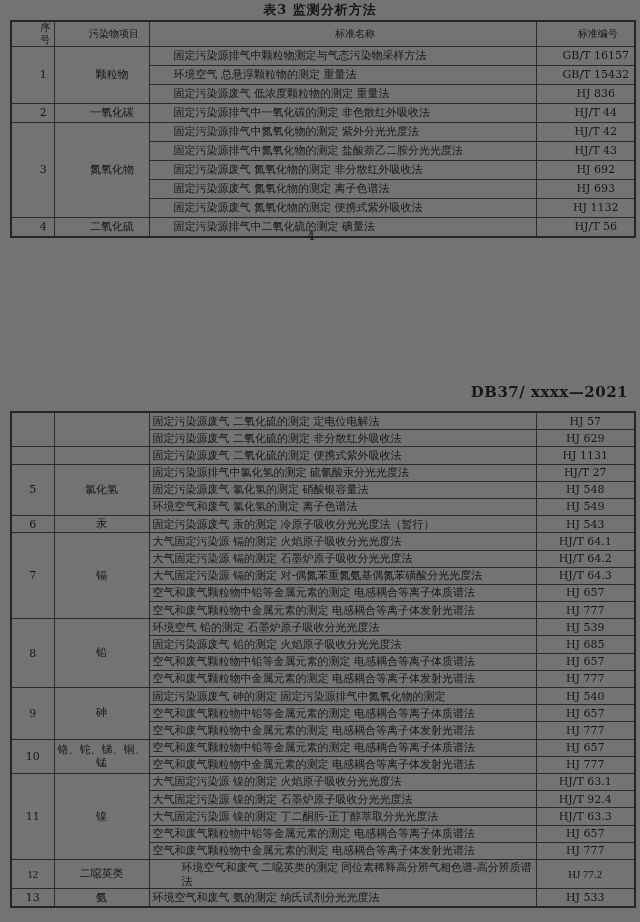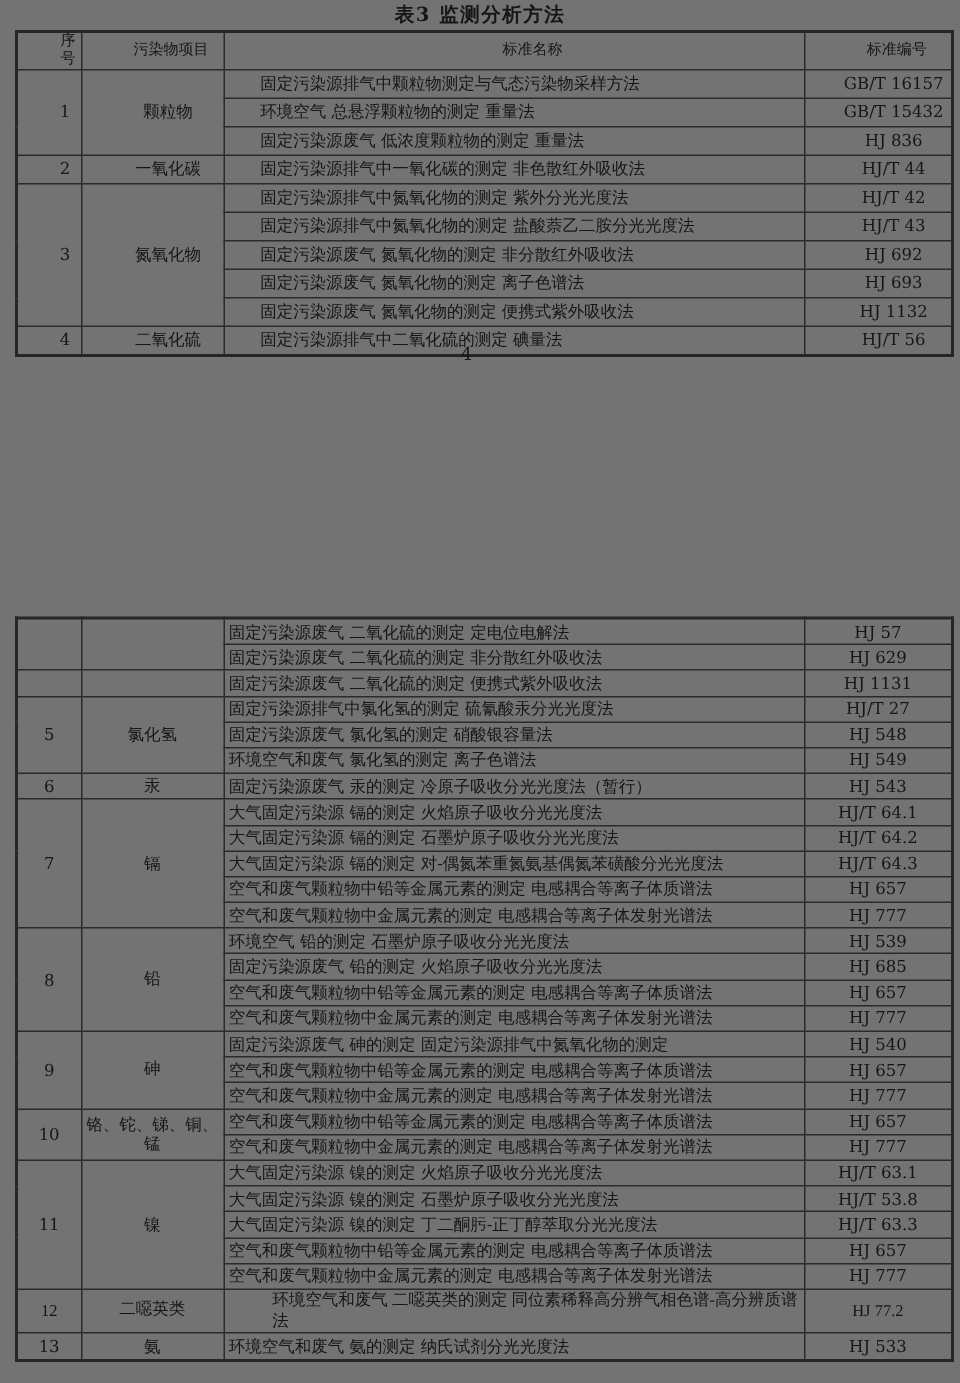--- a/index.html
+++ b/index.html
@@ -96,20 +96,21 @@
           <td class="c-no" rowspan="1">4</td>
           <td class="c-poll" rowspan="1">二氧化硫</td>
           <td class="c-name">固定污染源排气中二氧化硫的测定  碘量法</td>
           <td class="c-code">HJ/T 56</td>
         </tr>
       </tbody>
   </table>
 
   <div class="page-number">4</div>
 
+  <div class="doc-number">DB37/ xxxx—2021</div>
 
   <table class="std" id="table2">
     <colgroup>
       <col style="width:43px">
         <col style="width:95px">
         <col style="width:387px">
         <col style="width:99px">
     </colgroup>
     <tbody id="tbody2">
         <tr>
@@ -213,21 +214,21 @@
           <td class="c-code">HJ 777</td>
         </tr>
         <tr>
           <td class="c-no" rowspan="5">11</td>
           <td class="c-poll" rowspan="5">镍</td>
           <td class="c-name">大气固定污染源  镍的测定  火焰原子吸收分光光度法</td>
           <td class="c-code">HJ/T 63.1</td>
         </tr>
         <tr>
           <td class="c-name">大气固定污染源  镍的测定  石墨炉原子吸收分光光度法</td>
-          <td class="c-code">HJ/T 53.8</td>
+          <td class="c-code">HJ/T 92.4</td>
         </tr>
         <tr>
           <td class="c-name">大气固定污染源  镍的测定  丁二酮肟-正丁醇萃取分光光度法</td>
           <td class="c-code">HJ/T 63.3</td>
         </tr>
         <tr>
           <td class="c-name">空气和废气颗粒物中铅等金属元素的测定  电感耦合等离子体质谱法</td>
           <td class="c-code">HJ 657</td>
         </tr>
         <tr>

